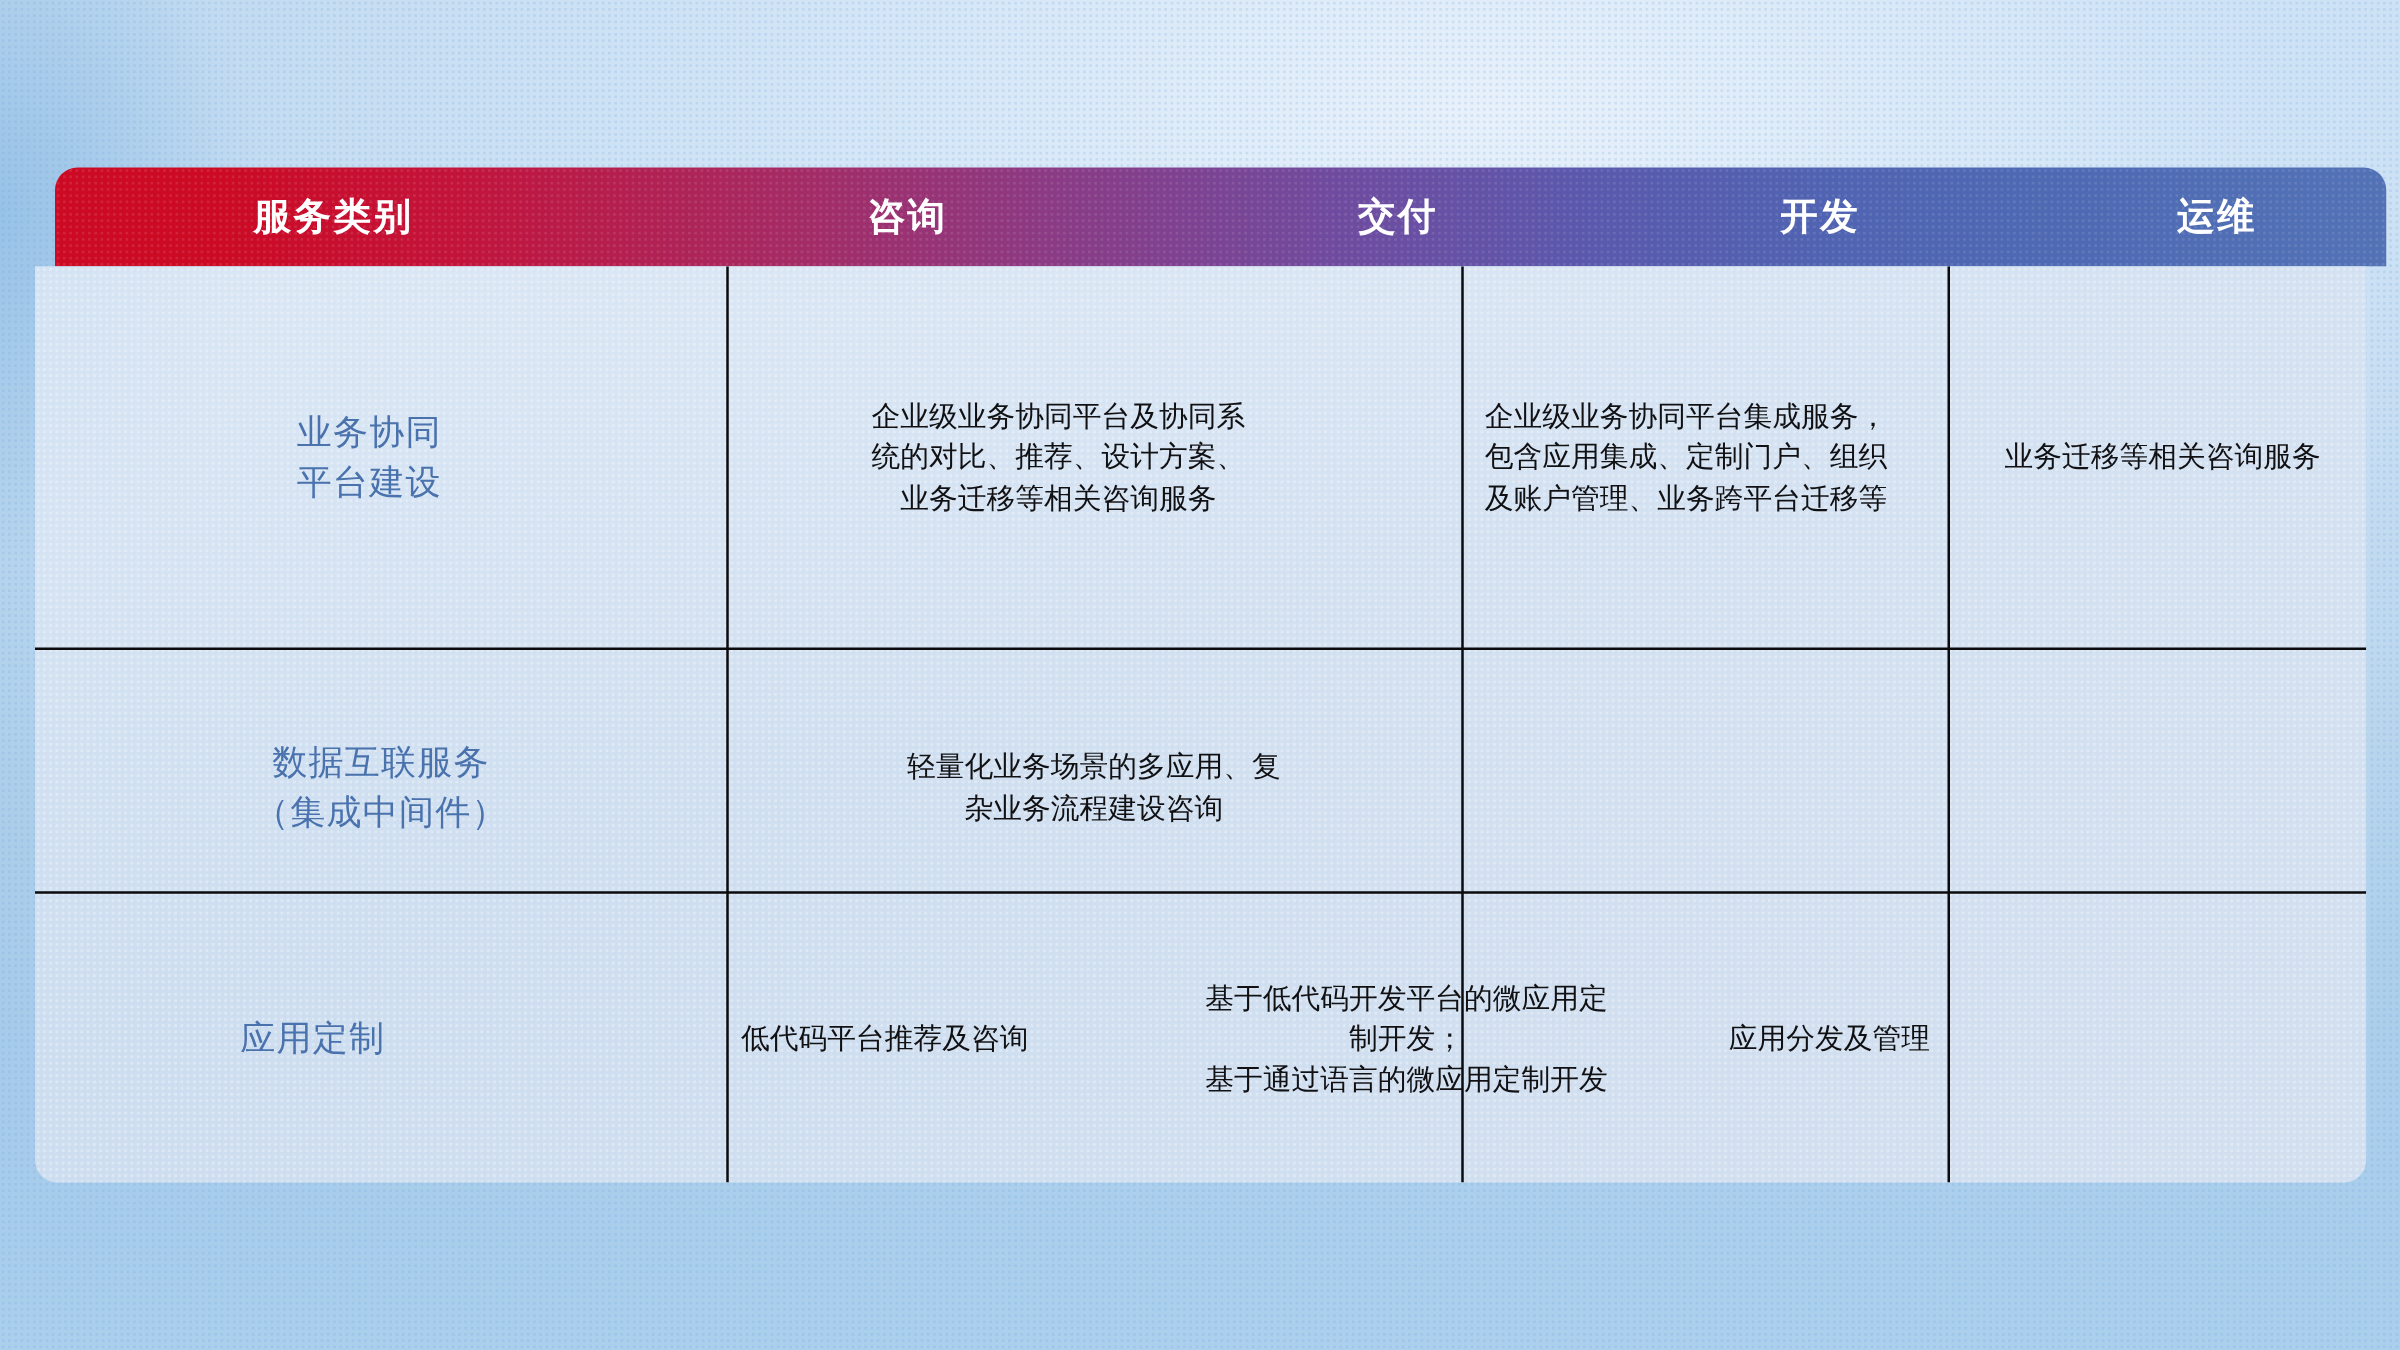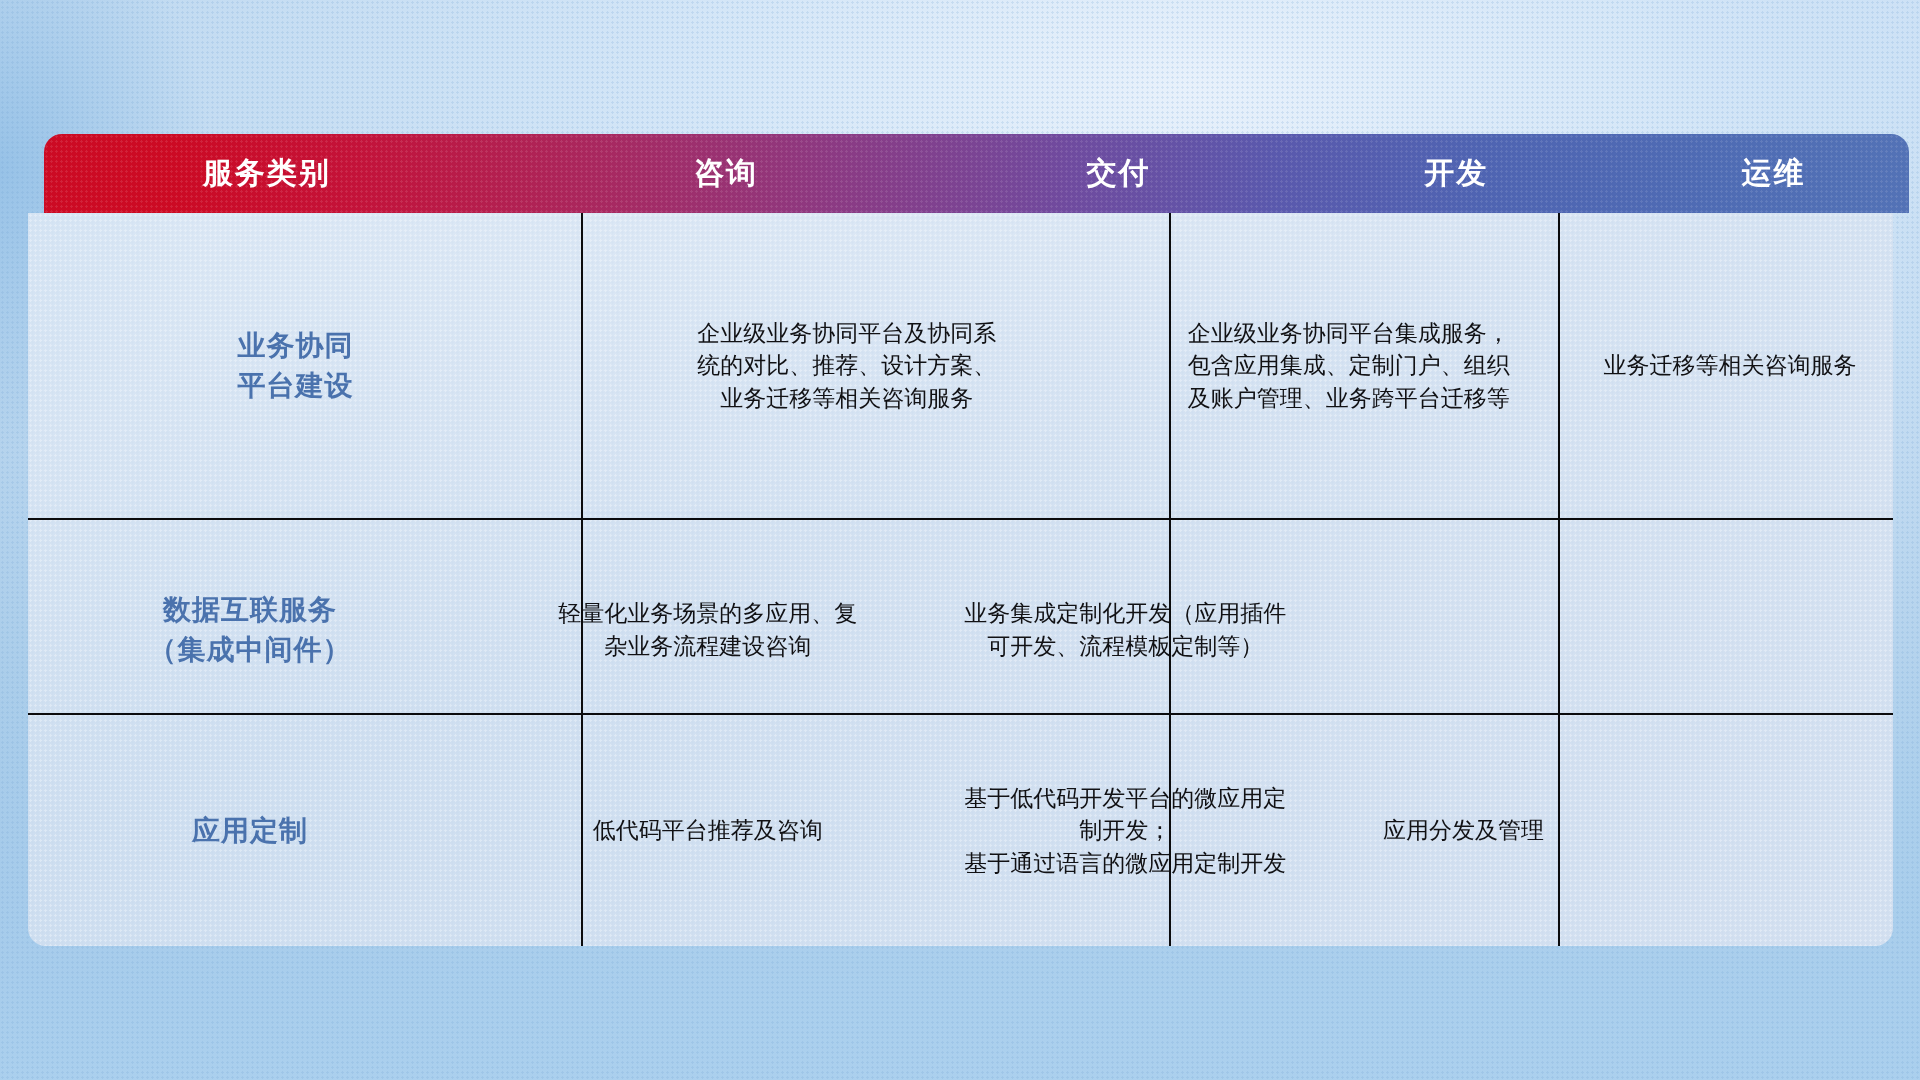--- a/index.html
+++ b/index.html
@@ -66,21 +66,21 @@
   .hline{position:absolute;left:0;width:100%;height:2px;background:#0b0b0d;z-index:3;}
 
   .row{position:absolute;left:0;width:100%;display:flex;z-index:2;}
   .cell{
     display:flex;align-items:center;justify-content:center;
     box-sizing:border-box;padding:6px 16px;
     font-size:23px;line-height:1.42;color:#111114;text-align:center;
     white-space:pre-line;
   }
   .cell.label{
-    color:#4a72ad;font-weight:bold;font-size:28px;line-height:1.42;letter-spacing:1px;
+    color:#4a72ad;font-weight:normal;font-size:28px;line-height:1.42;letter-spacing:1px;
   }
   
   .c0{width:554px;}
   .c1{width:588px;}
   .c2{width:452px;}
   .c3{width:388px;}
   .c4{width:337px;}
 </style>
 </head>
 <body>
@@ -121,22 +121,20 @@
 包含应用集成、定制门户、组织
 及账户管理、业务跨平台迁移等</div>
       <div class="cell c4">业务迁移等相关咨询服务</div>
     </div>
 
     <div class="row" style="top:307px;height:219px;">
       <div class="cell label c0">数据互联服务
 （集成中间件）</div>
       <div class="cell c1">轻量化业务场景的多应用、复
 杂业务流程建设咨询</div>
-      <div class="cell c2">业务集成定制化开发（应用插件
-可开发、流程模板定制等）</div>
       <div class="cell c3"></div>
       <div class="cell c4"></div>
     </div>
 
     <div class="row" style="top:502px;height:231px;">
       <div class="cell label c0">应用定制</div>
       <div class="cell c1">低代码平台推荐及咨询</div>
       <div class="cell c2">基于低代码开发平台的微应用定
 制开发；
 基于通过语言的微应用定制开发</div>

